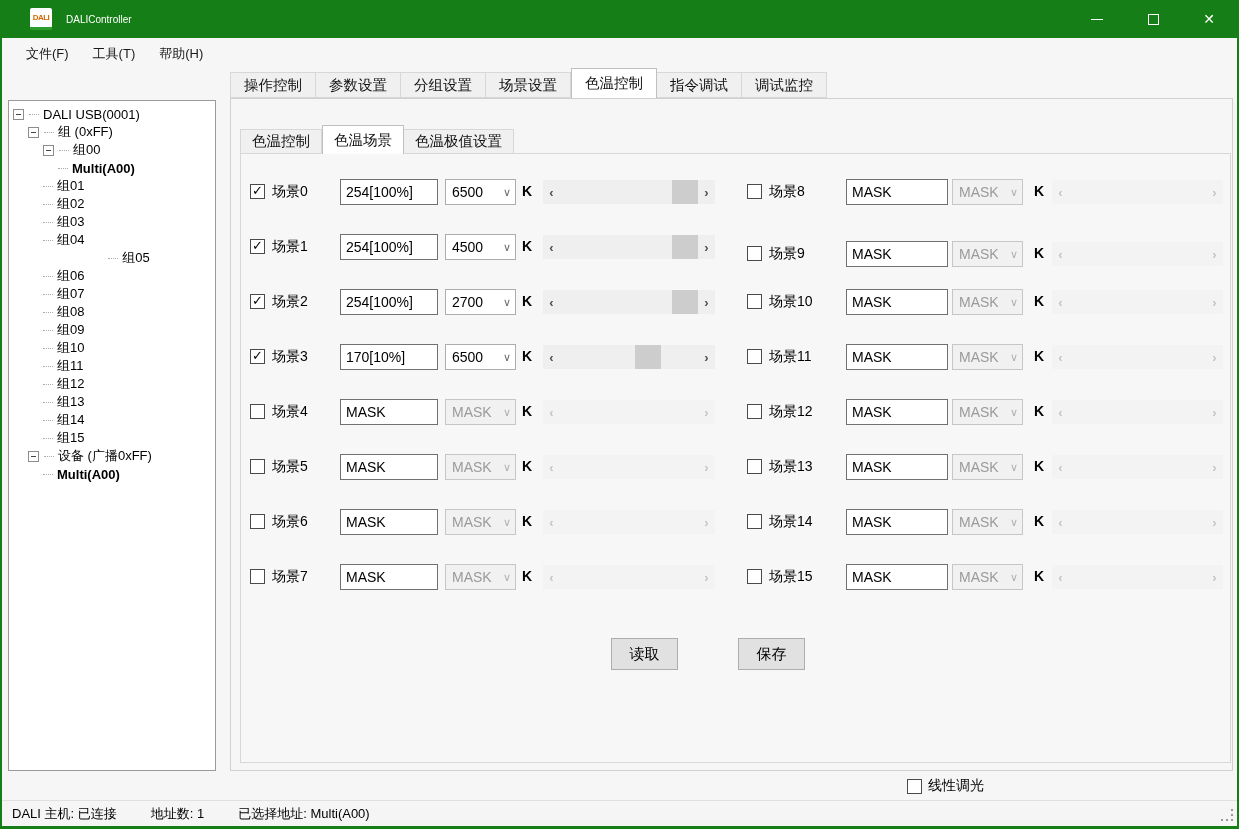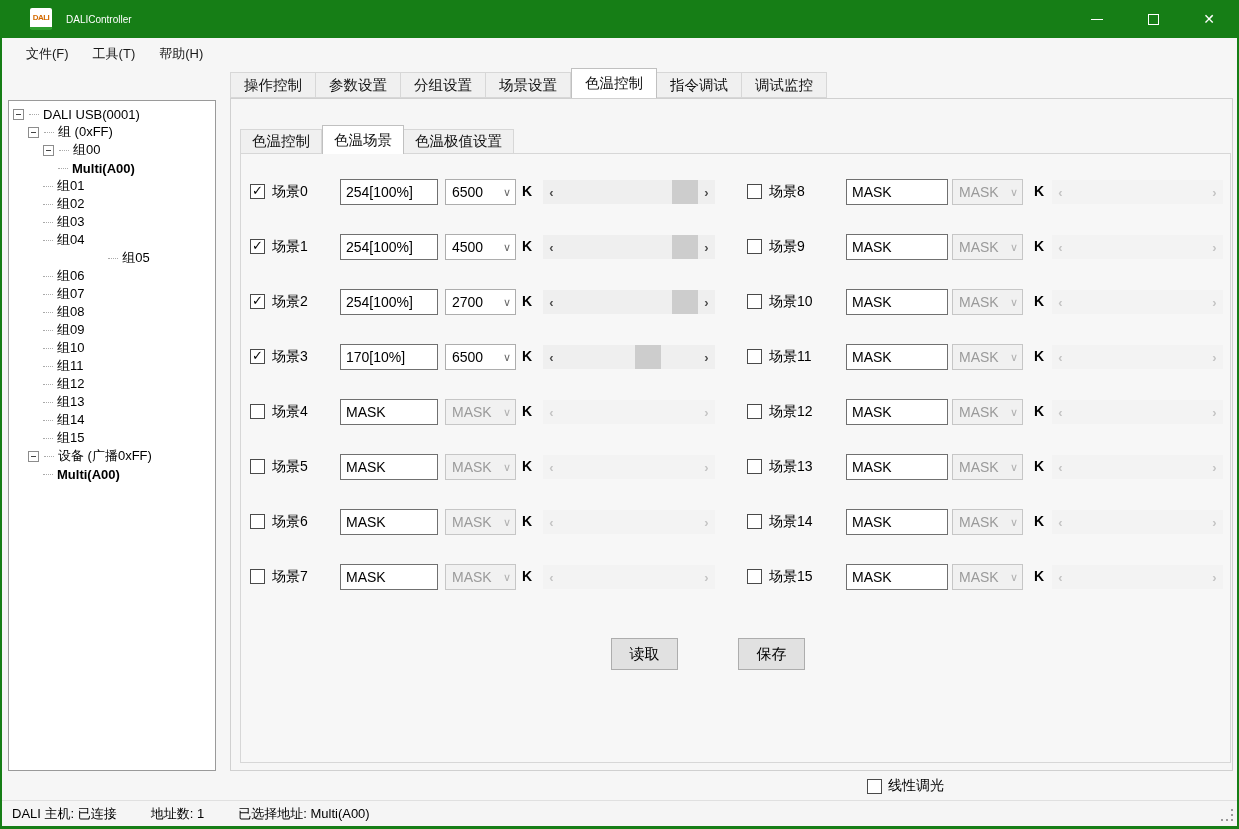--- a/index.html
+++ b/index.html
@@ -76,21 +76,21 @@
   .scene-row.disabled .hscroll { background:#f3f3f3; }
   .scene-row.disabled .hscroll .arr { color:#c4c4c4; }
 
   
   .btn { position:absolute; width:67px; height:32px; background:#e1e1e1; border:1px solid #adadad; font-size:15px; color:#000; display:flex; align-items:center; justify-content:center; font-family:inherit; }
   .btn.read { left:380px; top:539px; }
   .btn.save { left:507px; top:539px; }
 
   
   .footer-strip { position:absolute; left:228px; top:703px; right:0; height:27px; }
-  .linear-dim { position:absolute; left:637px; top:4px; display:flex; align-items:center; }
+  .linear-dim { position:absolute; left:677px; top:4px; display:flex; align-items:center; }
   .linear-dim .cb2 { width:15px; height:15px; background:#fff; border:1px solid #4a4a4a; margin-right:6px; }
   .linear-dim .lbl { font-size:14px; color:#000; white-space:nowrap; }
 
   
   .statusbar { position:absolute; left:0; bottom:0; right:0; height:29px; background:#f5f5f5; border-top:1px solid #e0e0e0; border-bottom:3px solid #167e16; display:flex; align-items:center; font-size:13px; color:#000; padding-left:10px; }
   .status-item { white-space:nowrap; }
   .status-item + .status-item { margin-left:34px; }
   .grip { position:absolute; right:4px; bottom:5px; width:12px; height:12px; }
   .grip i { position:absolute; width:2px; height:2px; background:#9a9a9a; }
   .grip i:nth-child(1){ right:0; bottom:0; } .grip i:nth-child(2){ right:5px; bottom:0; }
@@ -421,21 +421,21 @@
           <span class="chev">∨</span>
         </span>
         <span class="unit">K</span>
         <span class="hscroll">
           <span class="arr left">‹</span>
 
           <span class="arr right">›</span>
         </span>
       </div>
 
-      <div class="scene-row disabled" style="top: 55px;">
+      <div class="scene-row disabled" style="top: 62px;">
         <span class="cb"></span>
         <span class="scene-label">场景9</span>
         <input class="scene-value" value="MASK" style="">
         <span class="combo">
           <span class="combo-val">MASK</span>
           <span class="chev">∨</span>
         </span>
         <span class="unit">K</span>
         <span class="hscroll">
           <span class="arr left">‹</span>

